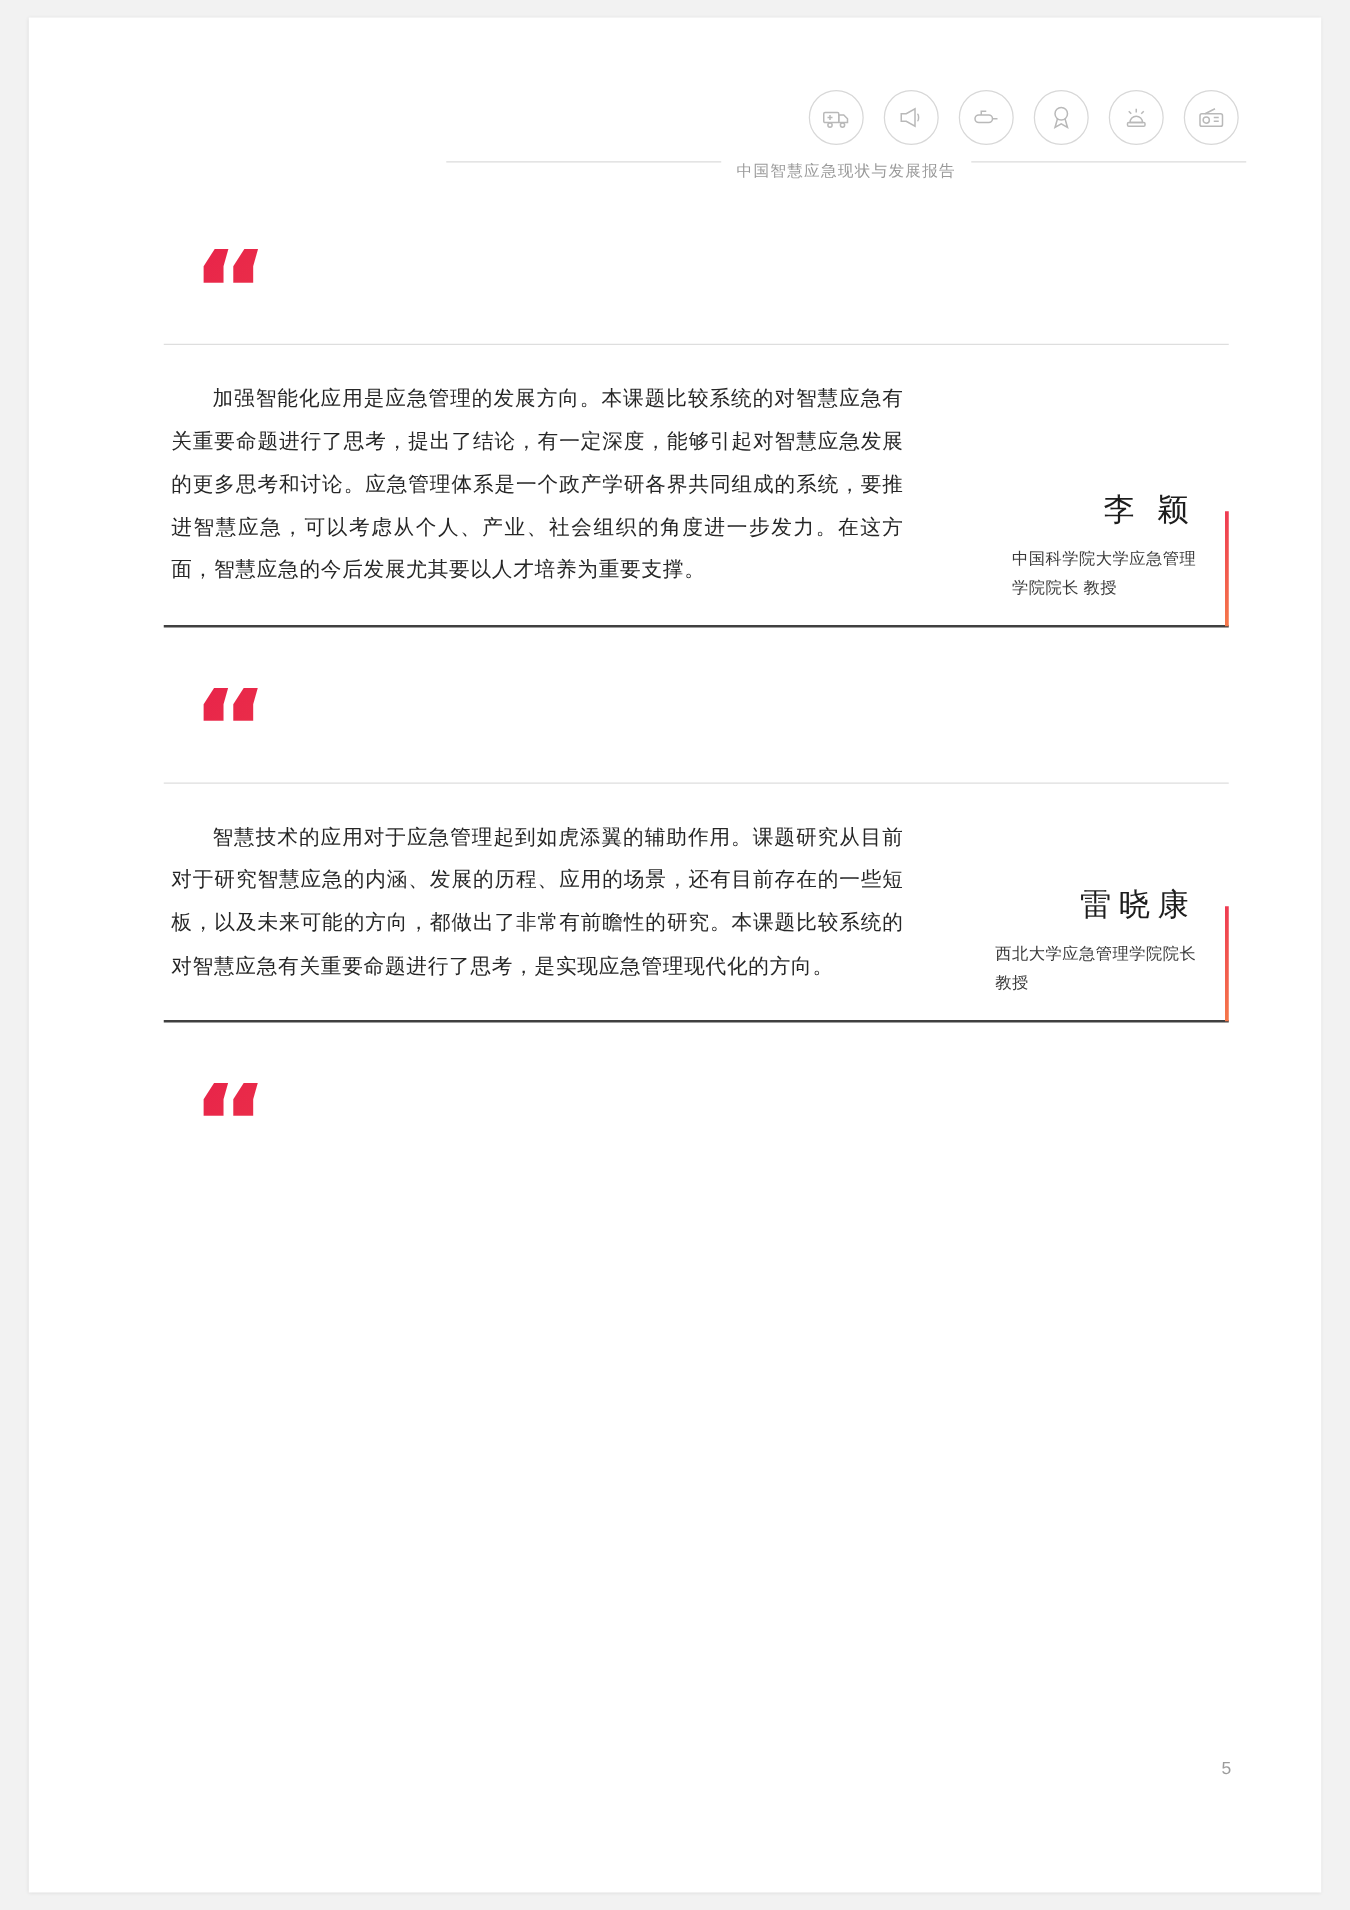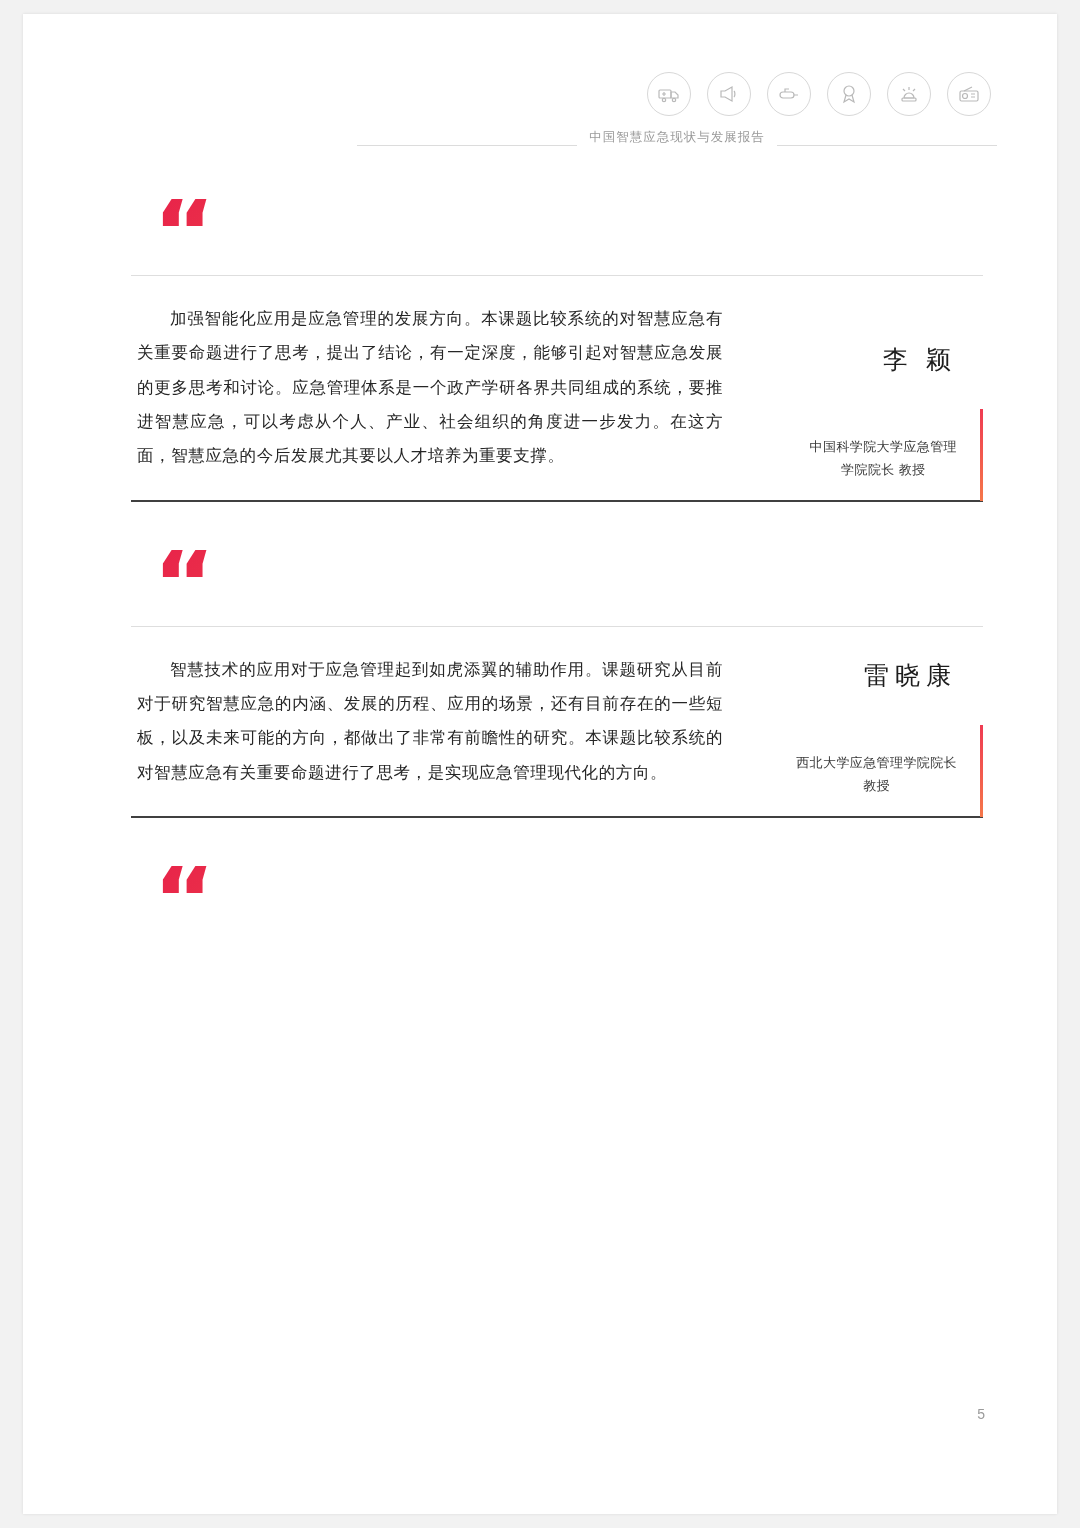--- a/index.html
+++ b/index.html
@@ -47,21 +47,21 @@
     display: flex;
     align-items: center;
     justify-content: center;
     color: #b9b9b9;
   }
   .hicon svg { display:block; }
   .header-rule {
     margin-top: 13px;
     width: 100%;
     display: flex;
-    align-items: flex-end;
+    align-items: flex-start;
     gap: 12px;
   }
   .header-rule .line {
     flex: 1 1 auto;
     height: 1px;
     background: #dcdcdc;
   }
   .header-title {
     font-family: "Liberation Sans", sans-serif;
     font-size: 12.5px;
@@ -115,39 +115,38 @@
   }
   .quote-meta {
     flex: 1 1 auto;
     position: relative;
     display: flex;
     flex-direction: column;
     align-items: flex-end;
     justify-content: flex-end;
     padding: 0 26px 18px 18px;
     box-sizing: border-box;
-    text-align: center;
-    gap: 48px;
+    text-align: left;
   }
   .quote-meta .bar {
     position: absolute;
     right: 0;
     bottom: -1px;
     width: 3px;
     background: linear-gradient(180deg, #ef3b52 0%, #f5774a 100%);
   }
   .meta-name {
     font-size: 25px;
     color: #1d1d1d;
     letter-spacing: 6px;
     margin-bottom: 12px;
     font-family: "Liberation Serif", "DejaVu Serif", serif;
   }
   .meta-affil {
-    font-family: Liberation Sans, sans-serif;
+    font-family: Liberation Serif, serif;
     font-size: 13px;
     line-height: 1.75;
     color: #3a3a3a;
     letter-spacing: 0.4px;
   }
 
   
   .bar-1 { height: 92px; }
   .bar-2 { height: 92px; }
   .bar-3 { height: 92px; }

